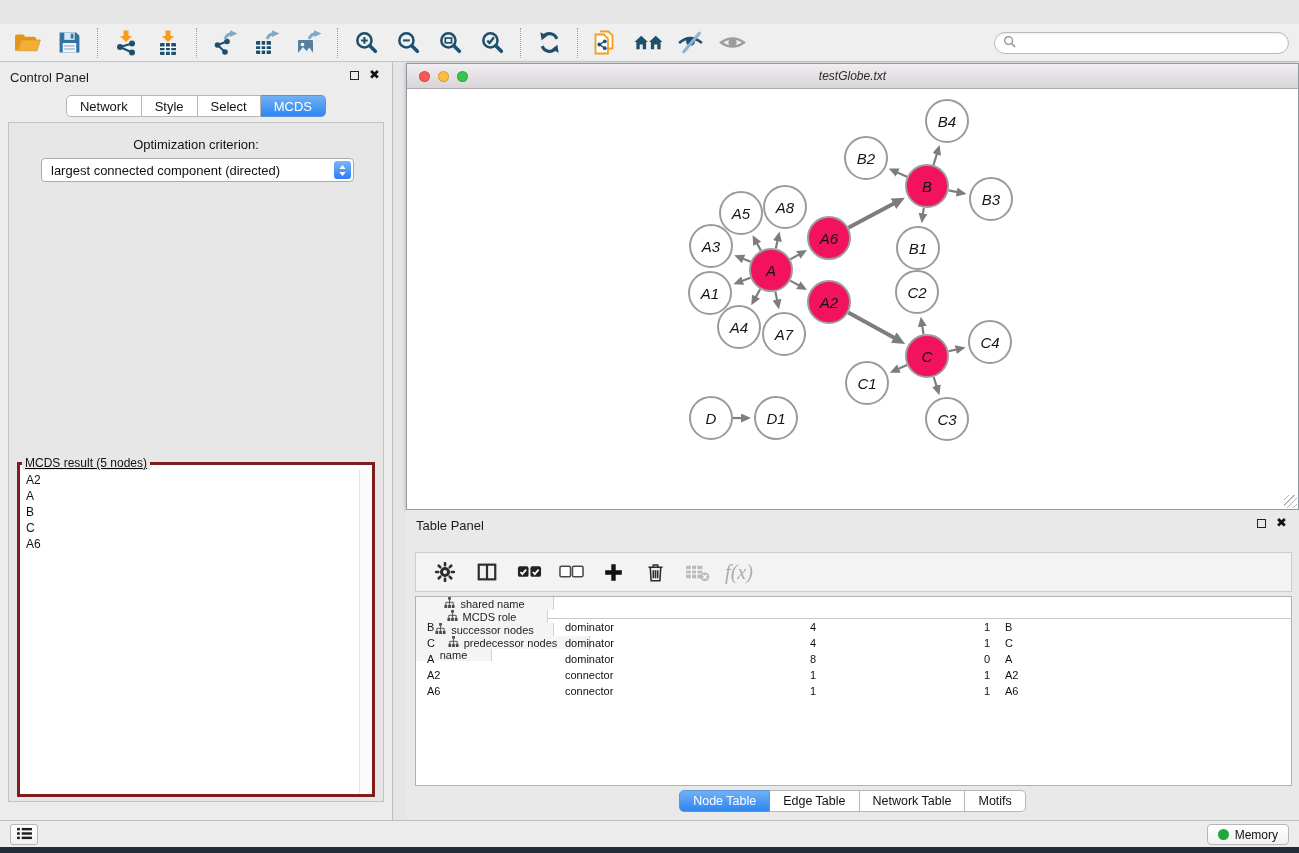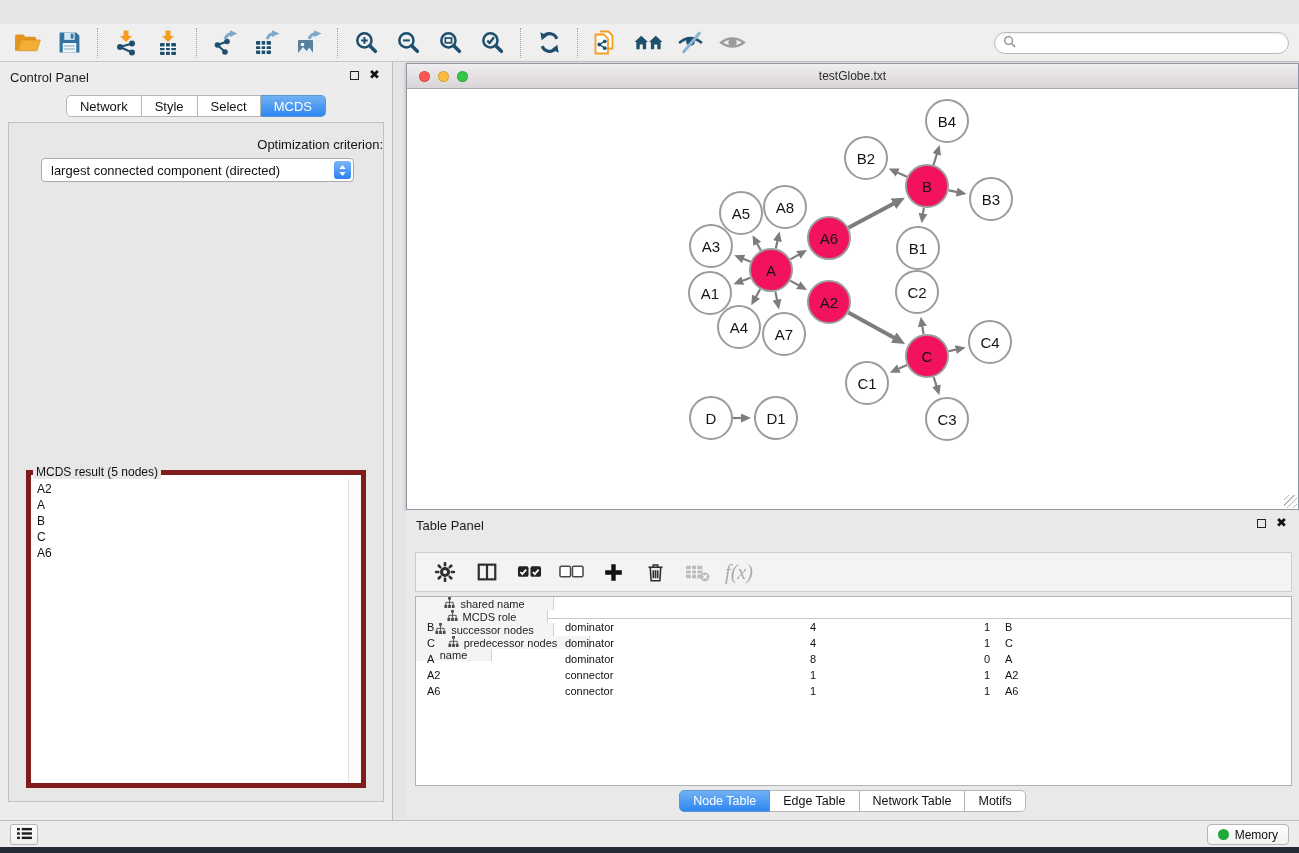--- a/index.html
+++ b/index.html
@@ -35,37 +35,37 @@
   .float-ic{width:9px;height:9px;border:1.6px solid #222;display:inline-block;}
   .close-ic{font-size:13px;font-weight:bold;color:#111;line-height:10px;}
   .seg{display:flex;justify-content:center;}
   #cp-tabs{position:absolute;top:33px;left:0;right:0;}
   .seg .sbtn{height:22px;padding:0 13px;font-size:13px;background:#fff;border:1px solid #b6b6b6;border-left:none;
     color:#111;display:flex;align-items:center;cursor:default;}
   .seg .sbtn:first-child{border-left:1px solid #b6b6b6;border-radius:5px 0 0 5px;}
   .seg .sbtn:last-child{border-radius:0 5px 5px 0;}
   .seg .sbtn.sel{background:linear-gradient(var(--accent-light),var(--accent));border-color:var(--accent-dark);color:#fff;}
   #cp-content{position:absolute;left:8px;right:8px;top:60px;bottom:18px;background:#e7e7e7;border:1px solid #c2c2c2;}
-  .opt-label{position:absolute;top:14px;left:0;right:0;text-align:right;font-size:13px;color:#111;}
+  .opt-label{position:absolute;top:14px;left:0;right:0;text-align:center;font-size:13px;color:#111;}
   #opt-dropdown{position:absolute;top:35px;left:32px;width:313px;height:24px;background:#fff;border:1px solid #ababab;
     border-radius:4px;display:flex;align-items:center;font-size:13px;padding-left:9px;color:#111;}
   #opt-dropdown .stepper{position:absolute;right:2px;top:2px;width:17px;height:18px;border-radius:3px;
     background:linear-gradient(#7cb6f8,#2e7ef5);display:flex;align-items:center;justify-content:center;}
   .btnrow{position:absolute;top:69px;left:0;right:0;display:flex;justify-content:center;gap:14px;}
   .pbtn{height:22px;padding:0 14px;font-size:13px;background:linear-gradient(#ffffff,#f2f2f2);
     border:1px solid #b4b4b4;border-radius:4px;color:#111;display:flex;align-items:center;cursor:default;}
-  #result-fieldset{position:absolute;left:8px;right:8px;top:333px;bottom:4px;border:5px solid #7f1d1d;margin:9px;padding:0;background:#fff;}
+  #result-fieldset{position:absolute;left:8px;right:8px;top:333px;bottom:4px;border:3px solid #7f1d1d;margin:0;padding:0;background:#fff;text-decoration:underline;}
   #result-fieldset legend{font-size:12px;color:#111;background:#e7e7e7;padding:0 3px;margin-left:2px;}
   #result-list{position:absolute;left:1px;right:14px;top:0;bottom:1px;overflow:hidden;padding:2px 0 0 5px;}
   #result-list .ritem{font-size:12px;line-height:16px;color:#111;}
   .sb-track{position:absolute;right:0;top:0;bottom:1px;width:13px;background:#fbfbfb;border-left:1px solid #e2e2e2;}
 
   
   #network-window{position:absolute;left:406px;top:63px;width:893px;height:447px;border:1px solid #8f9aa4;
-    background:#fff;box-shadow:0 1px 4px rgba(0,0,0,.25);}
+    background:#fff;box-shadow:0 1px 4px rgba(0,0,0,.25);font-style:italic;}
   #nw-titlebar{position:relative;height:25px;background:linear-gradient(#f1eef1,#d8d4d8);border-bottom:1px solid #ababab;}
   #nw-titlebar .traffic{left:12px;top:7px;gap:8px;}
   #nw-titlebar .tl{width:11px;height:11px;}
   #nw-titlebar .wtitle{top:5px;font-size:12px;color:#2c2c2c;}
   #nw-canvas{position:absolute;top:26px;left:0;right:0;bottom:0;background:#fff;overflow:hidden;}
   #graph-svg{position:absolute;left:0;top:0;}
   #graph-svg text{font-family:"Liberation Sans","DejaVu Sans",sans-serif;fill:#141414;}
   .grip{position:absolute;right:1px;bottom:1px;width:13px;height:13px;
     background:repeating-linear-gradient(135deg,transparent 0 3px,#b5b5b5 3px 4px);}
 

